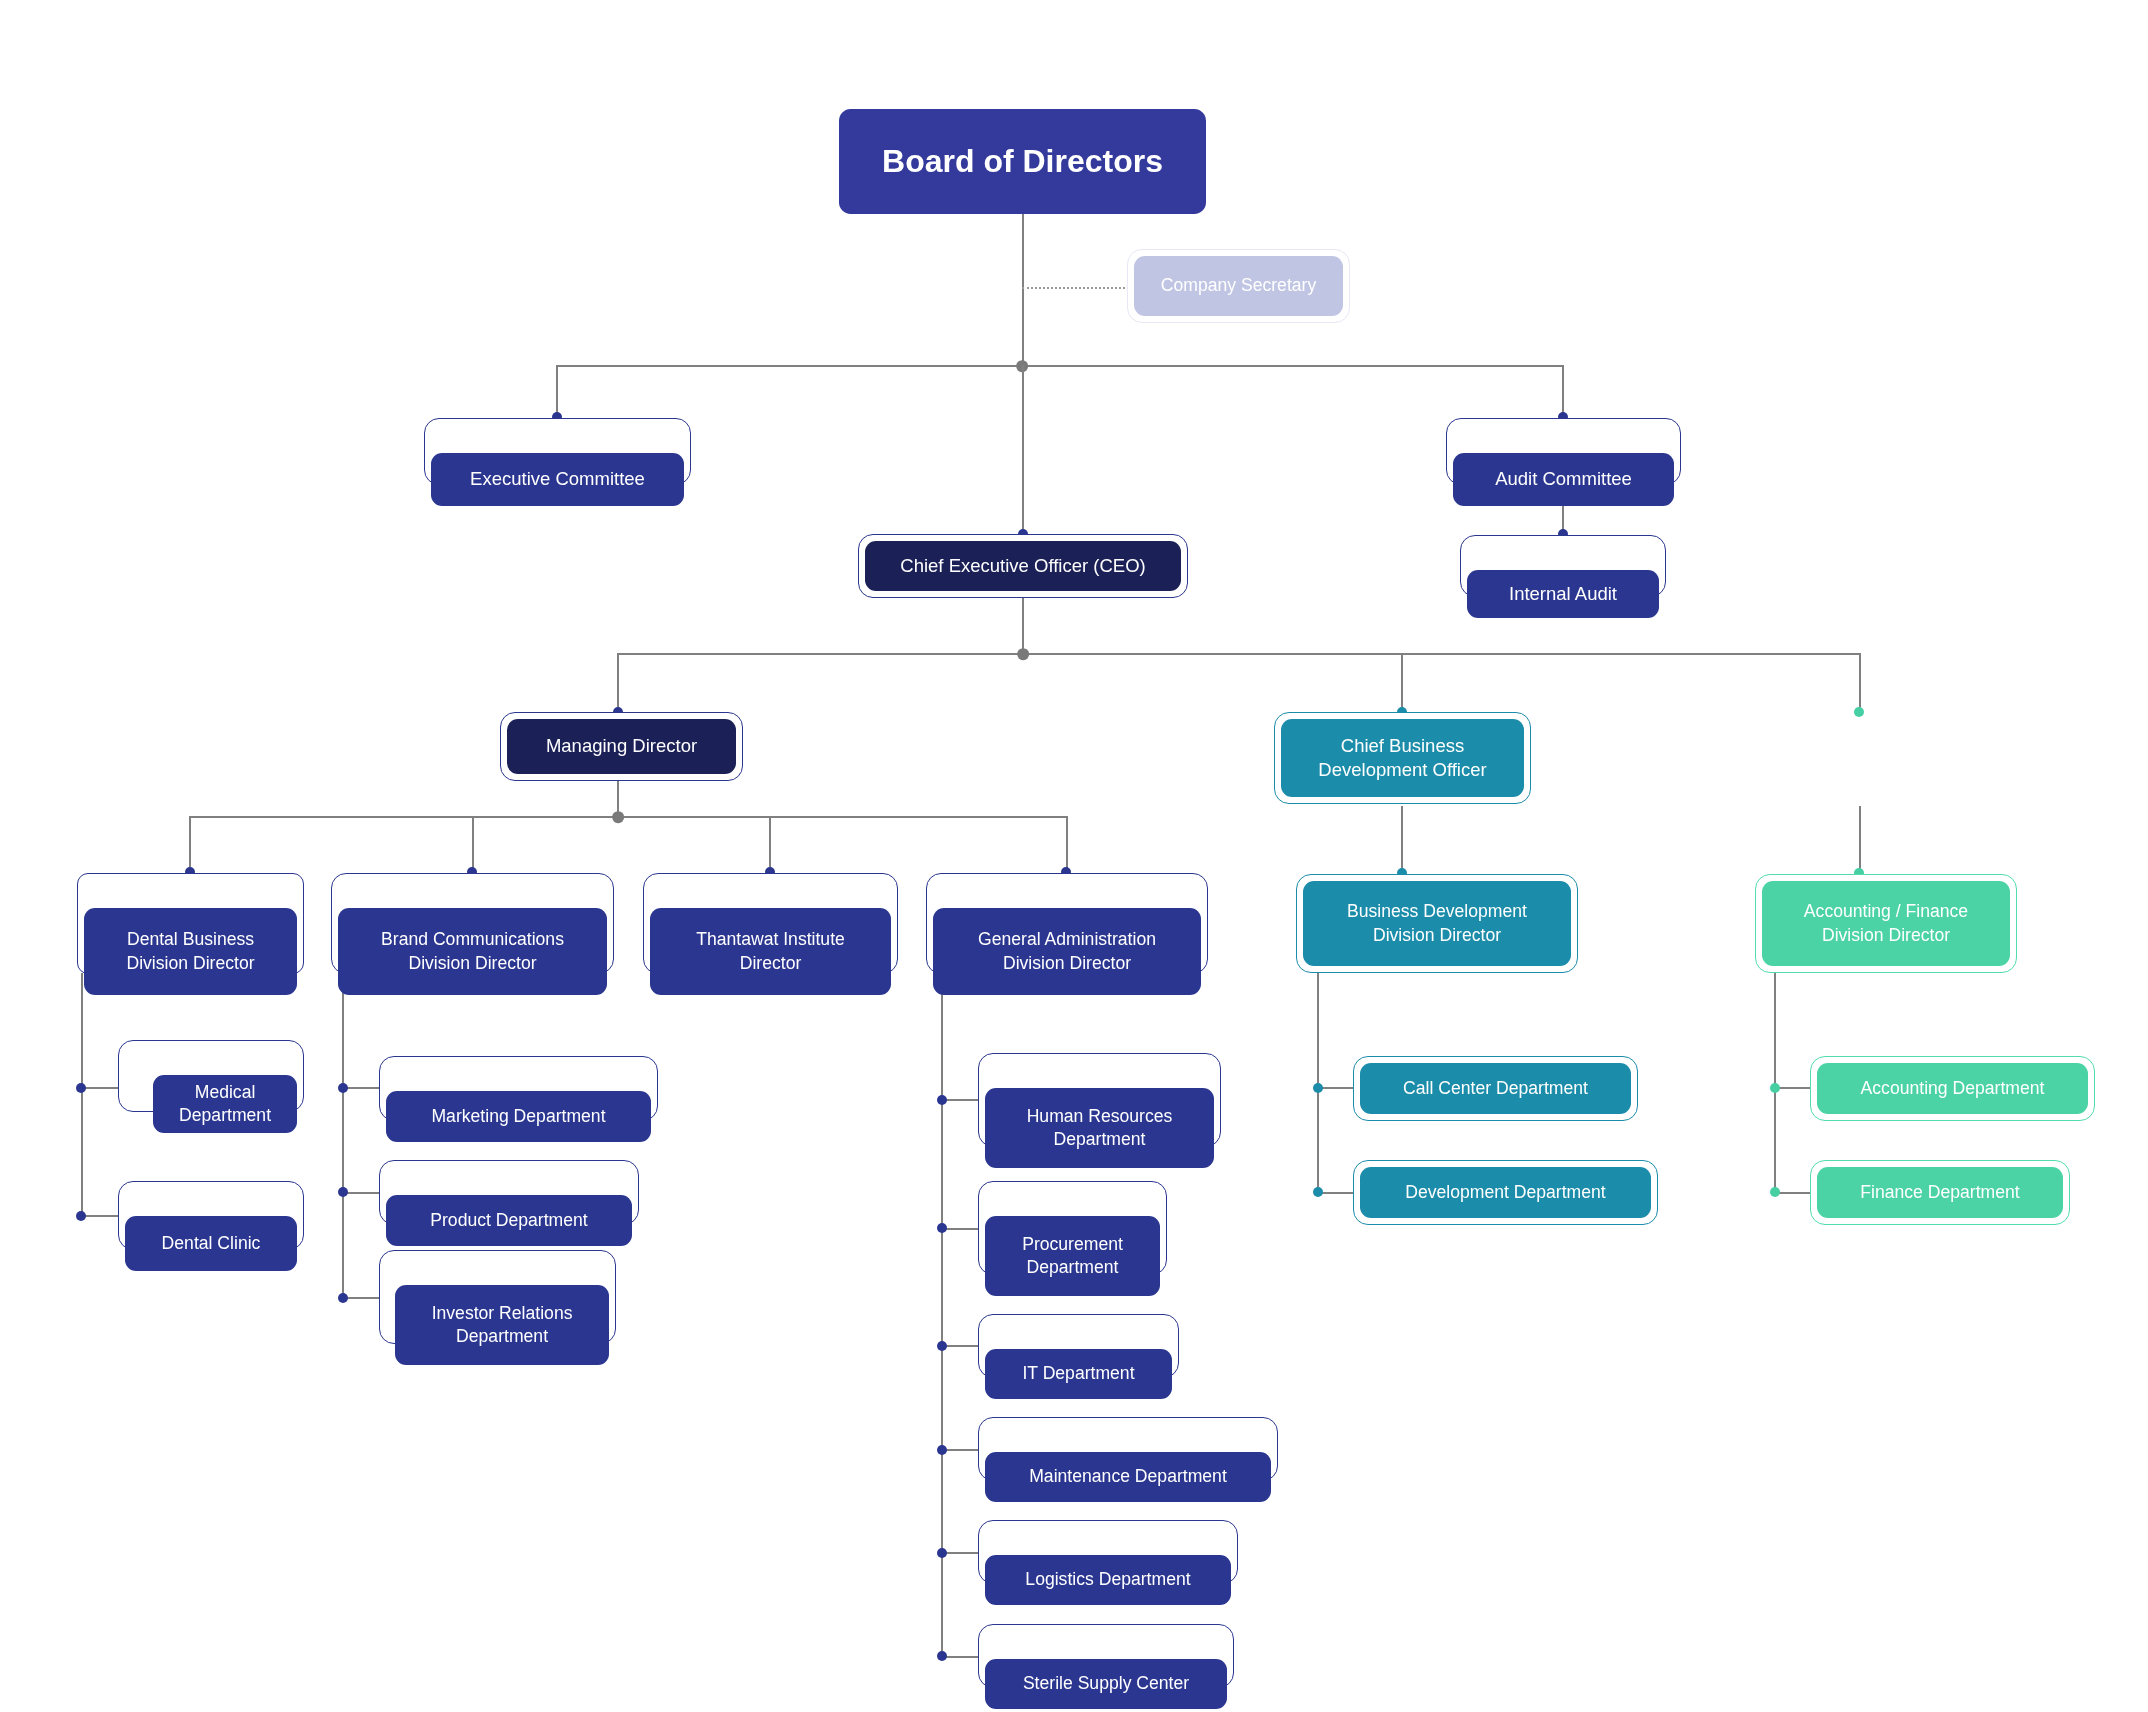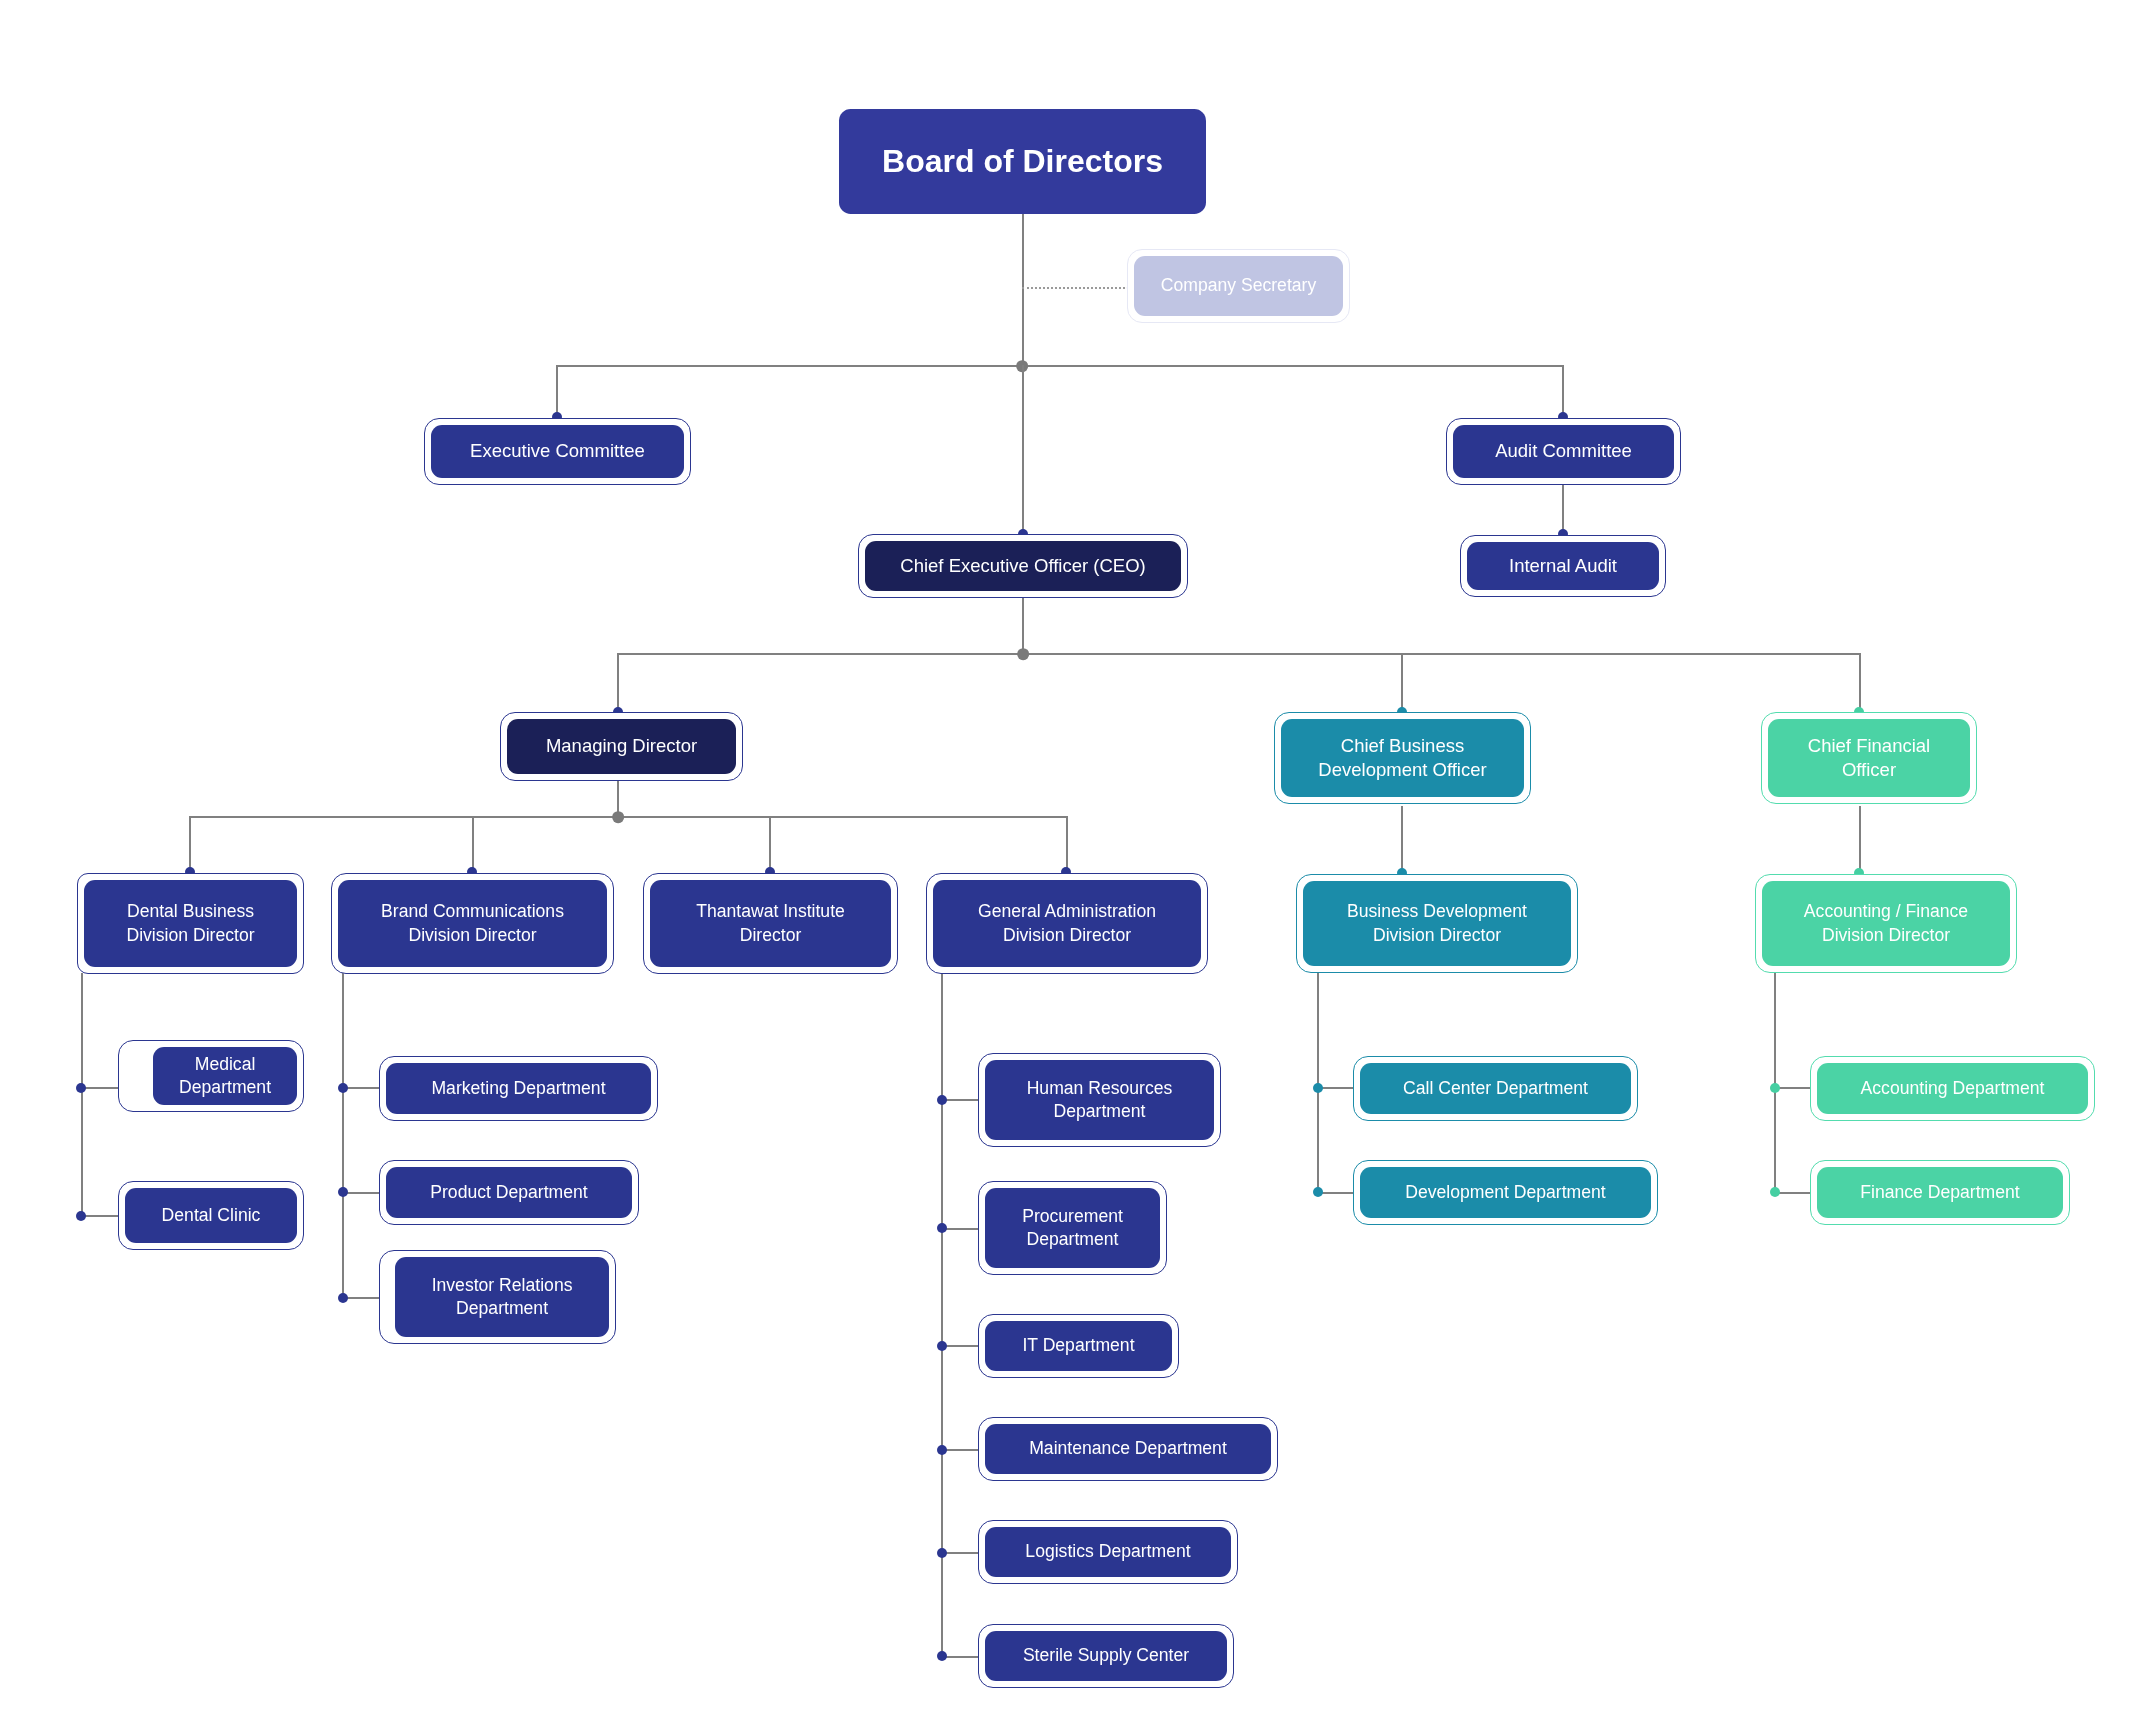--- a/index.html
+++ b/index.html
@@ -47,21 +47,21 @@
     display:flex;
     align-items:center;
     justify-content:center;
     text-align:center;
     color:#ffffff;
     line-height:1.32;
     padding:3.4px 8.4px;
   }
   
   .node.navy{border:1.3px solid #2b3690;}
-  .node.navy > .inner{background:#2b3690;}
+  .node.navy > .inner{background:#2b3690;margin-top:28px;}
 
   .node.darknavy{border:1.3px solid #2b3690;}
   .node.darknavy > .inner{background:#1b2057;}
 
   .node.teal{border:1.3px solid #1b8ca9;}
   .node.teal > .inner{background:#1b8ca9;}
 
   .node.green{border:1.3px solid #53dcae;}
   .node.green > .inner{background:#4bd3a5;}
 
@@ -195,24 +195,20 @@
 
   <div class="node darknavy" style="left:858px;top:534px;width:330px;height:64px;">
     <div class="inner fs-md">Chief Executive Officer (CEO)</div>
   </div>
 
   <div class="node teal" style="left:1274px;top:712px;width:257px;height:92px;">
     <div class="inner fs-md" style="white-space:pre-line;">Chief Business
 Development Officer</div>
   </div>
 
-  <div class="node green" style="left:1761px;top:712px;width:216px;height:92px;">
-    <div class="inner fs-md" style="white-space:pre-line;">Chief Financial
-Officer</div>
-  </div>
 
   <div class="node navy" style="left:77px;top:873px;width:227px;height:101px;border-radius:11px;">
     <div class="inner fs-sm" style="white-space:pre-line;">Dental Business
 Division Director</div>
   </div>
 
   <div class="node navy" style="left:331px;top:873px;width:283px;height:101px;">
     <div class="inner fs-sm" style="white-space:pre-line;">Brand Communications
 Division Director</div>
   </div>

